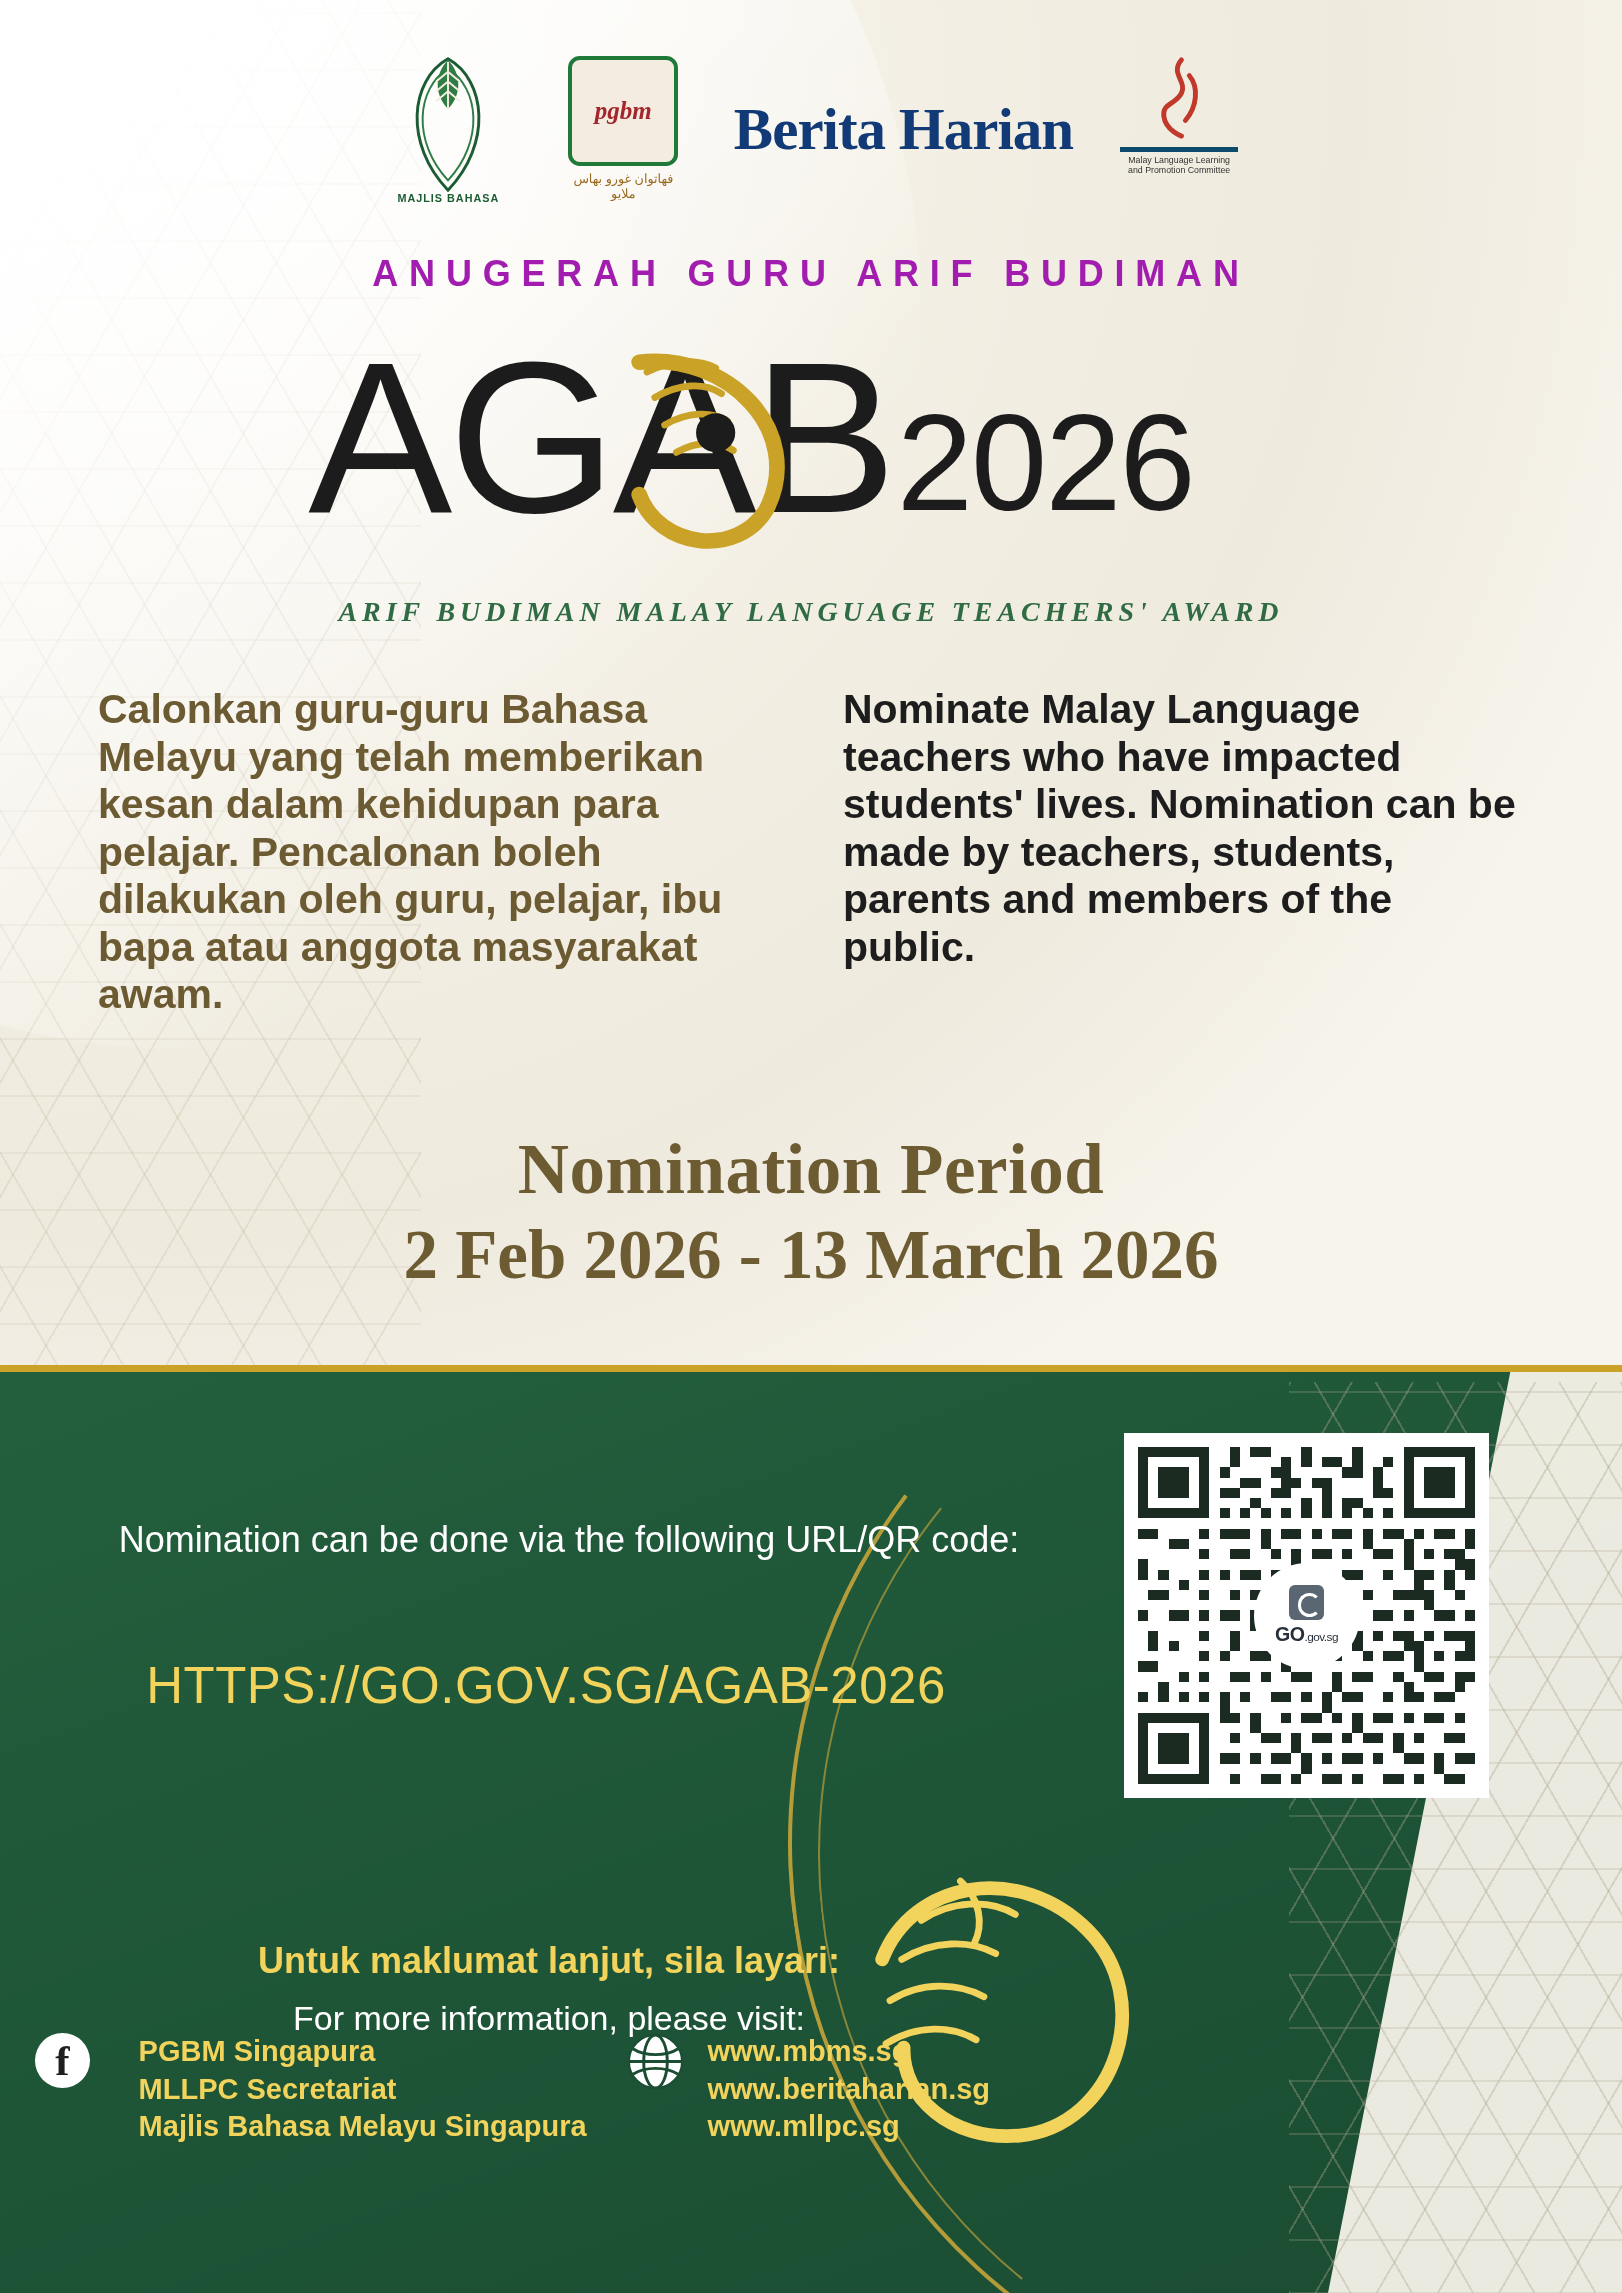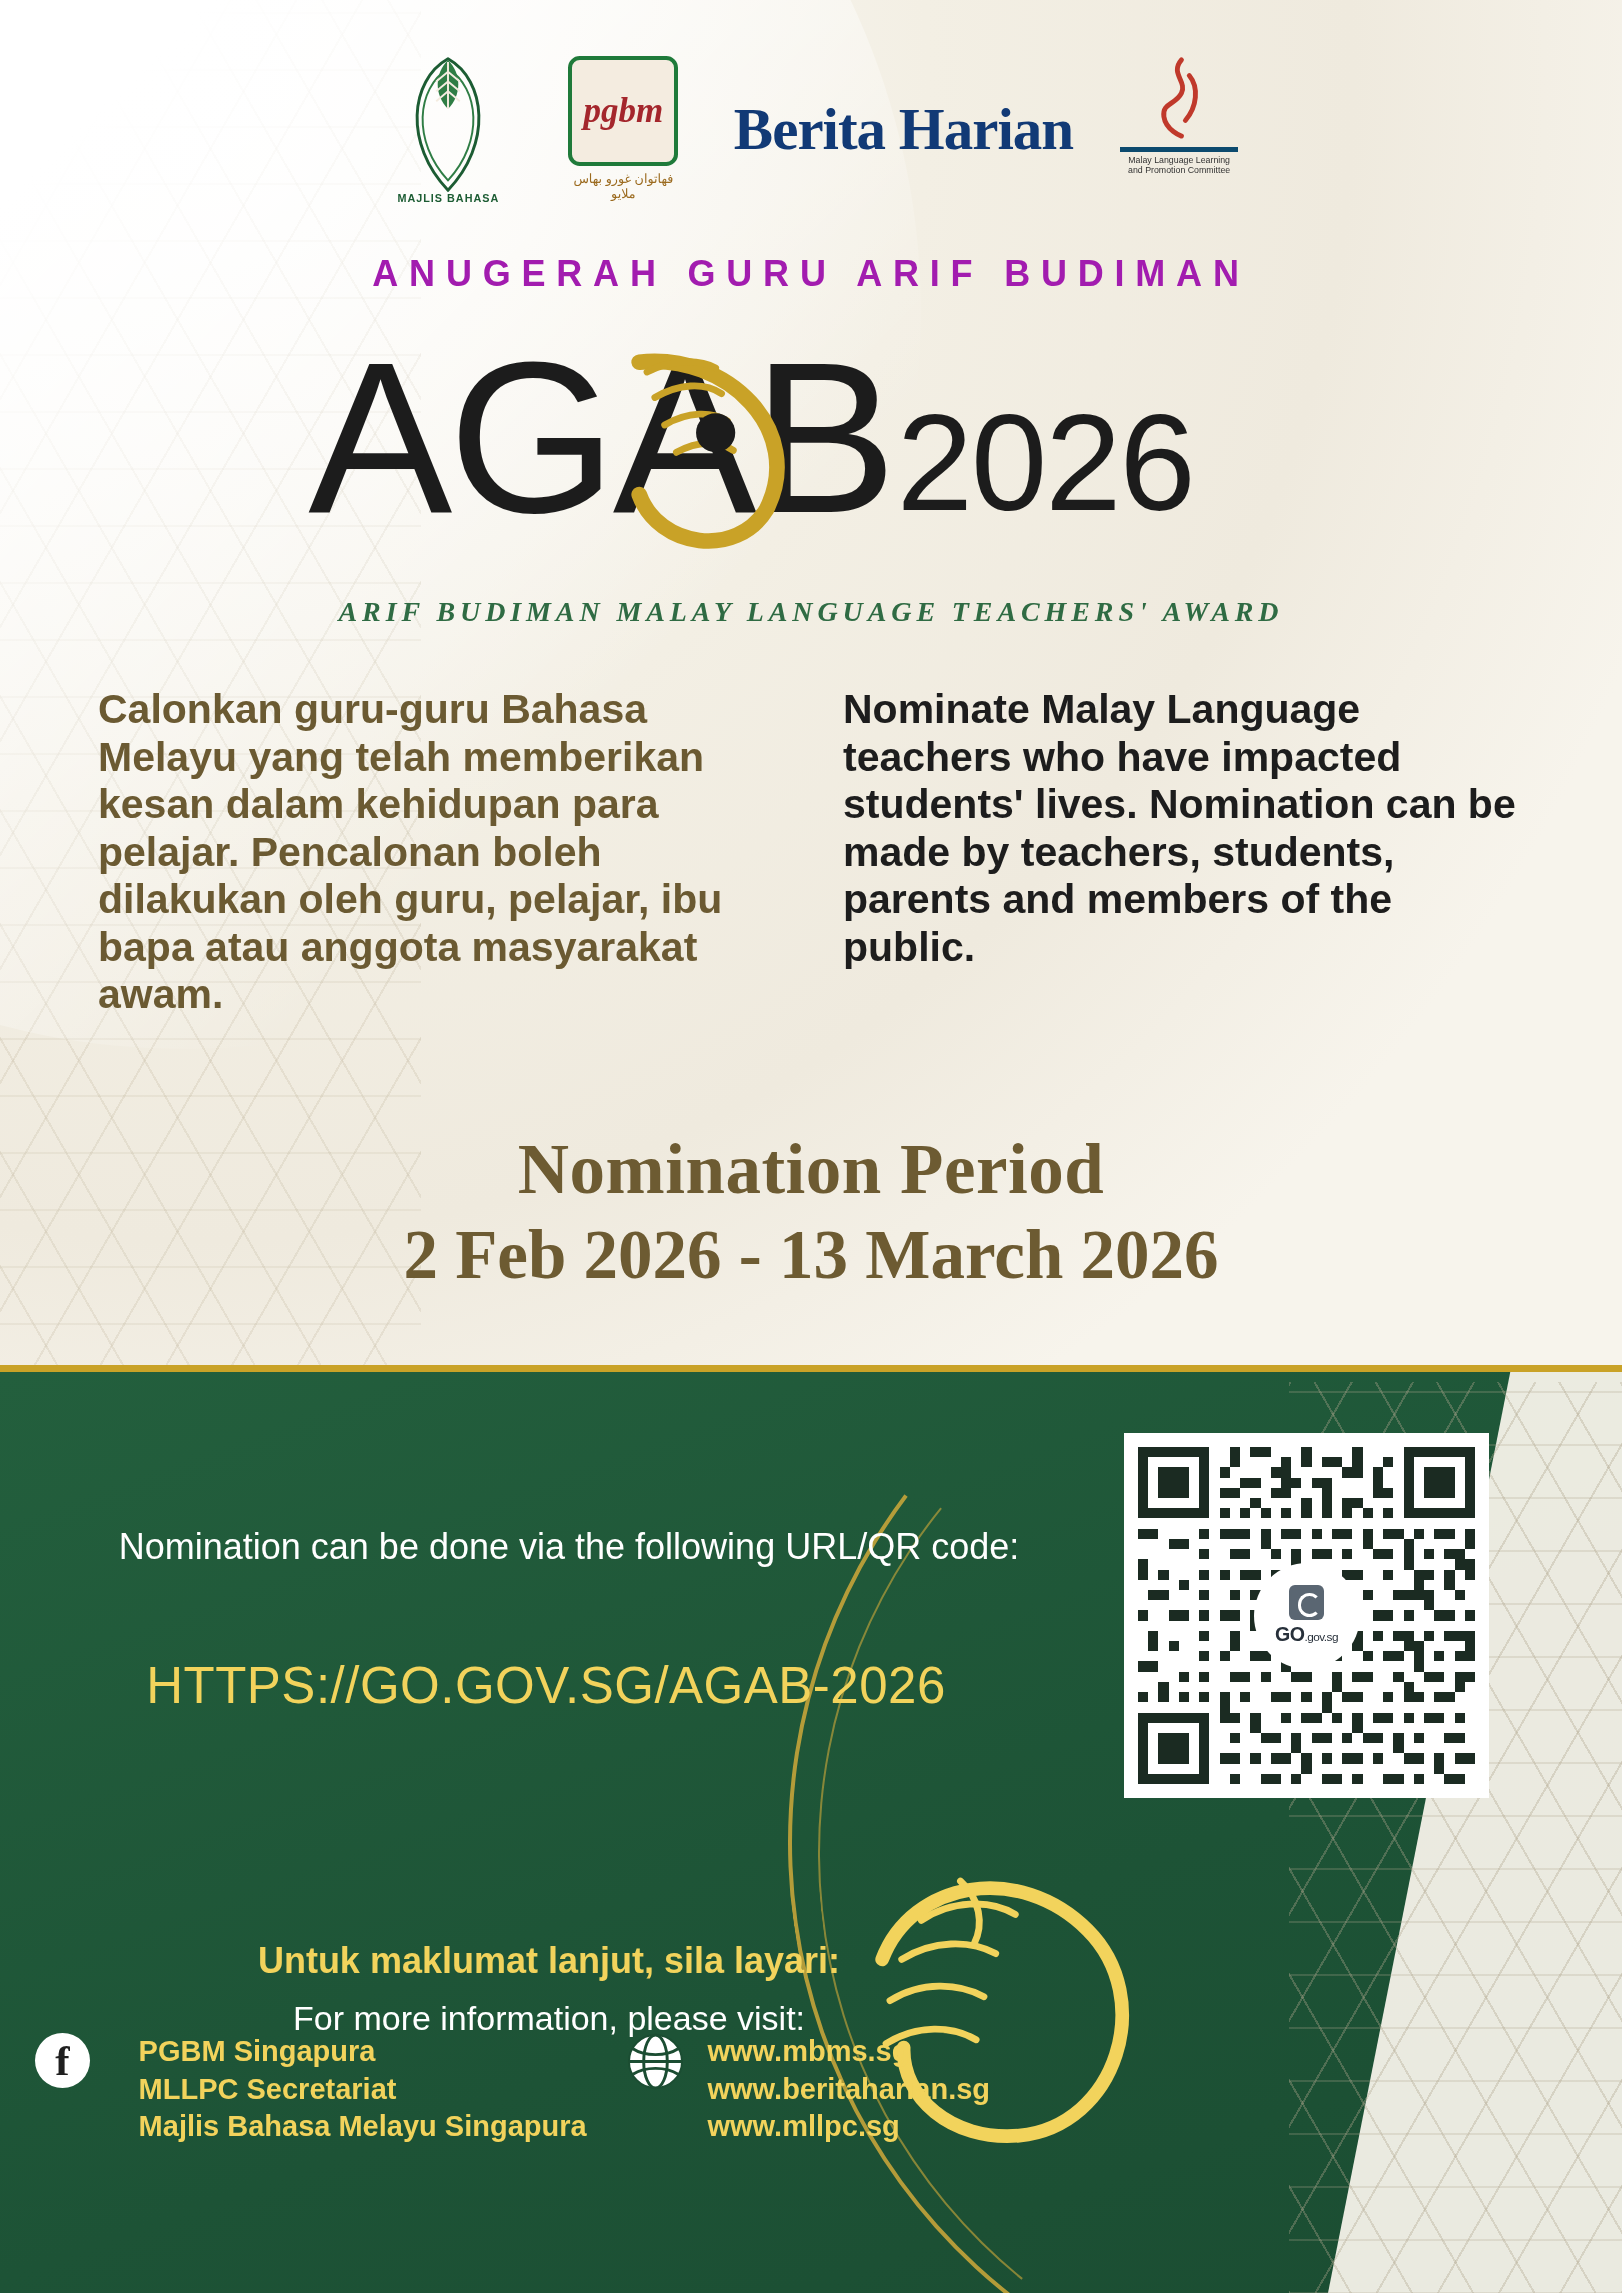--- a/index.html
+++ b/index.html
@@ -134,21 +134,21 @@
 
   .logo-pgbm { width: 127px; height: 147px; position: relative; }
   .logo-pgbm .shield {
     width: 110px; height: 110px; margin: 0 auto;
     border: 4.9px solid #1f7a3a; border-radius: 11.8px;
     background: #f4ece0;
     display: flex; align-items: center; justify-content: center;
   }
   .logo-pgbm .shield span {
     font-family: "Liberation Serif", serif;
-    font-size: 35px; color: #a4262c; font-weight: bold; font-style: italic;
+    font-size: 25px; color: #a4262c; font-weight: bold; font-style: italic;
   }
   .logo-pgbm .jawi {
     text-align: center; font-size: 12.7px; color: #9b6a1e; margin-top: 5.9px;
     letter-spacing: 1px;
   }
 
   .logo-bh {
     font-family: "Liberation Serif", serif;
     font-size: 59px; font-weight: bold; color: #123a76; letter-spacing: -1px;
     white-space: nowrap;
@@ -228,21 +228,21 @@
 
   
   .gp {
     position: absolute; left: 0; top: 1372px; width: 1622px; height: 921px; z-index: 8;
   }
   .gp-line1 {
     position: absolute; top: 49px; left: 69px; width: 1000px;
     text-align: center; color: #f2d35c; font-size: 37px; font-weight: bold; line-height: 1.2;
   }
   .gp-line2 {
-    position: absolute; top: 152px; left: 69px; width: 1000px;
+    position: absolute; top: 145px; left: 69px; width: 1000px;
     text-align: center; color: #ffffff; font-size: 36px; line-height: 1.25;
   }
   .gp-url {
     position: absolute; top: 284px; left: 56px; width: 980px;
     text-align: center; color: #f2d35c; font-size: 51px; font-weight: 500;
     letter-spacing: 0.5px;
   }
   .gp-info1 {
     position: absolute; top: 568px; left: 59px; width: 980px;
     text-align: center; color: #f2d35c; font-size: 36px; font-weight: bold;

